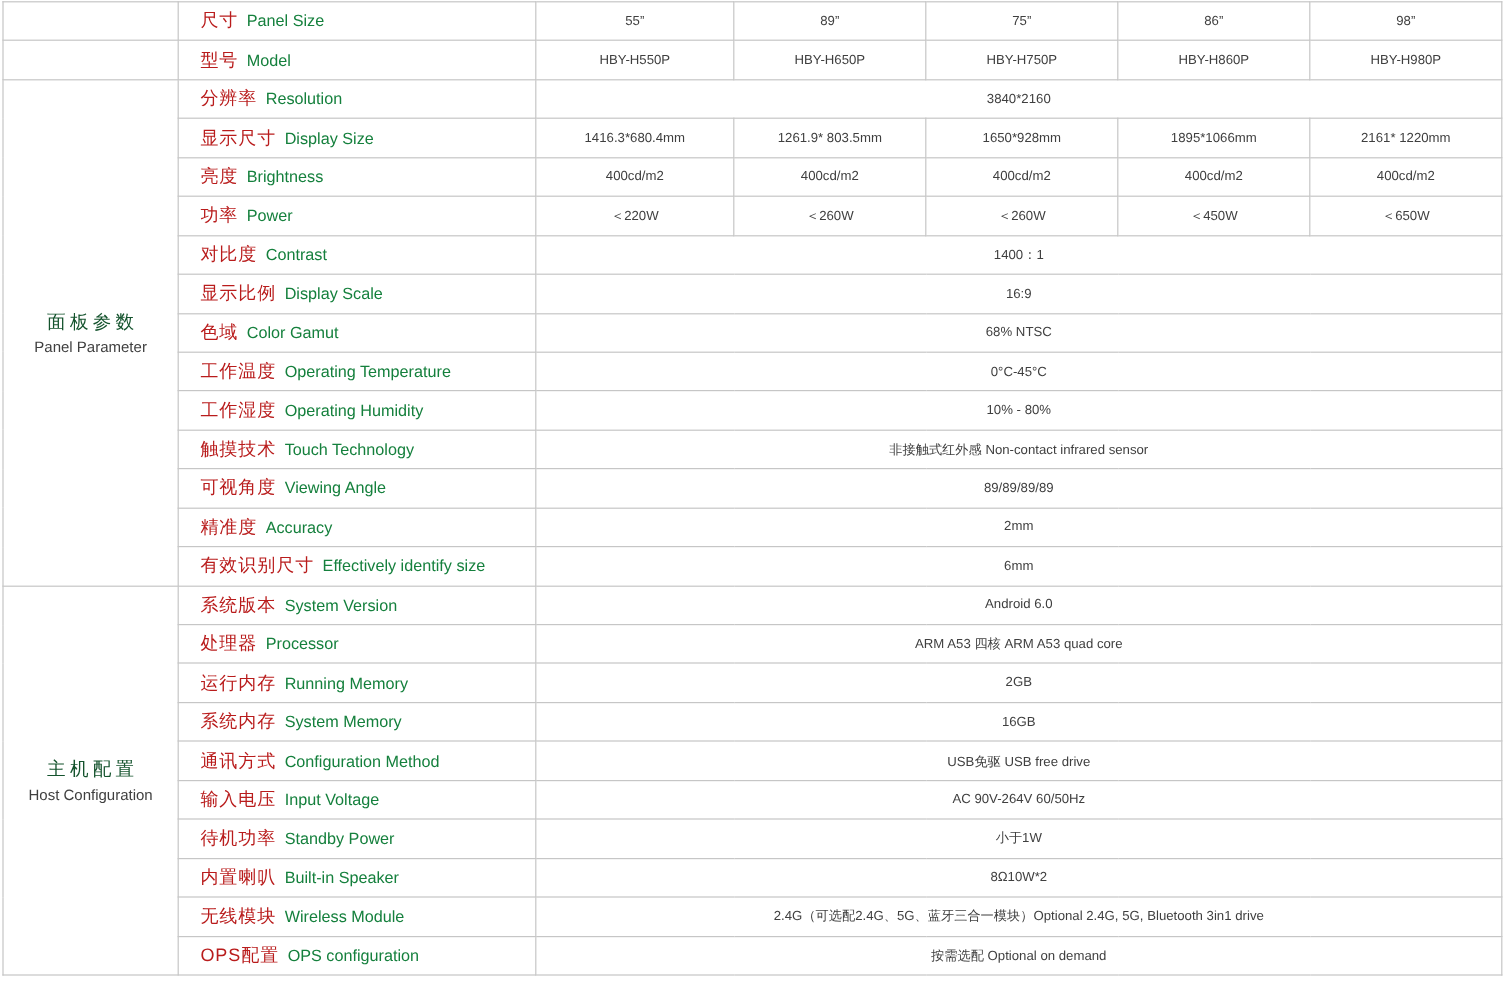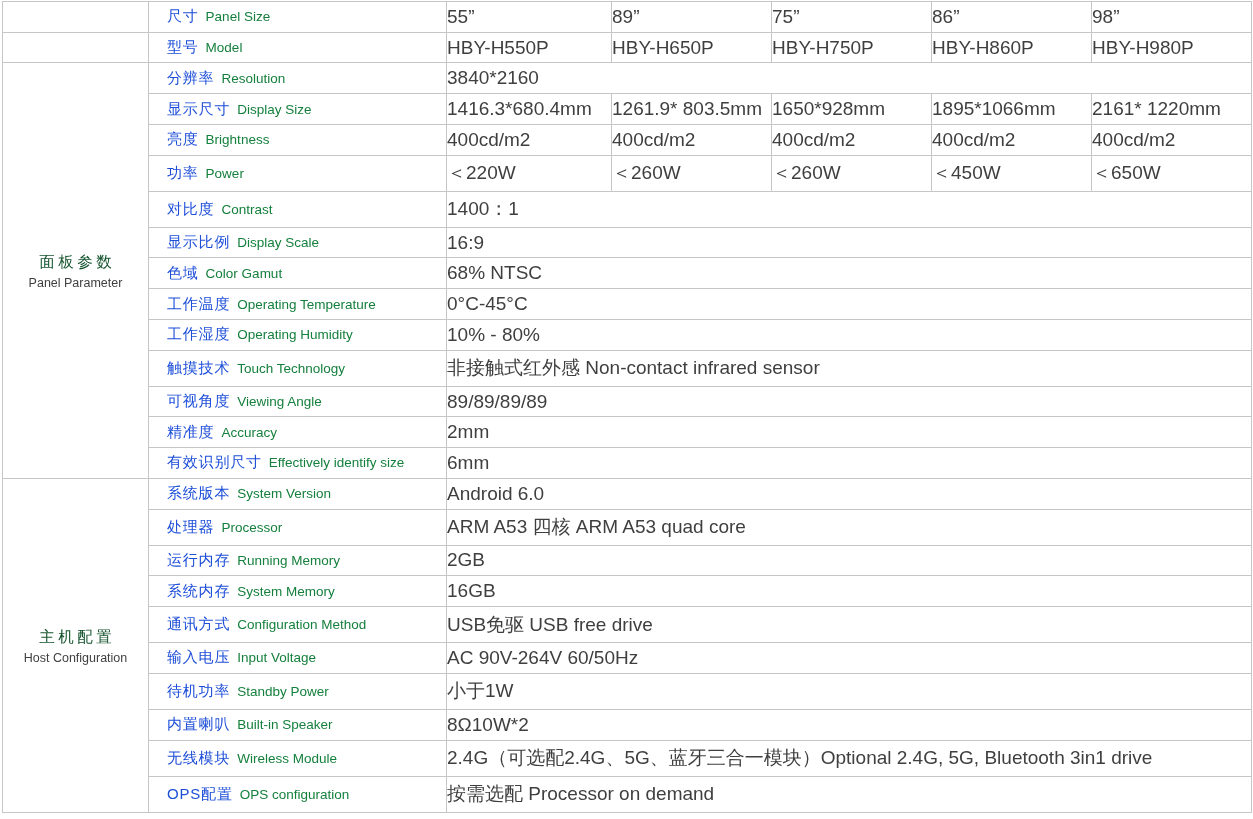--- a/index.html
+++ b/index.html
@@ -36,28 +36,29 @@
   td.label-cell {
     padding-left: 18px;
     text-align: left;
     white-space: nowrap;
     overflow: hidden;
   }
   .label-cell .zh {
     font-size: 15px;
     letter-spacing: 0.8px;
     margin-right: 7px;
-    color: #1d4ed8;
+    color: #b91c1c;
   }
   .label-cell .en {
     font-size: 13.5px;
     color: #15803d;
   }
   td.value-cell {
-    font-size: 19px;
+    text-align: center;
+    font-size: 11px;
     color: #3f3f3f;
     white-space: nowrap;
     overflow: hidden;
   }
   td.group-cell {
     text-align: center;
     vertical-align: middle;
   }
   .group-zh {
     font-size: 15.5px;
@@ -208,17 +209,17 @@
         <tr>
           <td class="label-cell"><span class="zh">内置喇叭</span><span class="en">Built-in Speaker</span></td>
           <td class="value-cell merged" colspan="5">8Ω10W*2</td>
         </tr>
         <tr>
           <td class="label-cell"><span class="zh">无线模块</span><span class="en">Wireless Module</span></td>
           <td class="value-cell merged" colspan="5">2.4G（可选配2.4G、5G、蓝牙三合一模块）Optional 2.4G, 5G, Bluetooth 3in1 drive</td>
         </tr>
         <tr>
           <td class="label-cell"><span class="zh">OPS配置</span><span class="en">OPS configuration</span></td>
-          <td class="value-cell merged" colspan="5">按需选配 Processor on demand</td>
+          <td class="value-cell merged" colspan="5">按需选配 Optional on demand</td>
         </tr>
       </tbody>
   </table>
 </div>
 
 </body></html>

